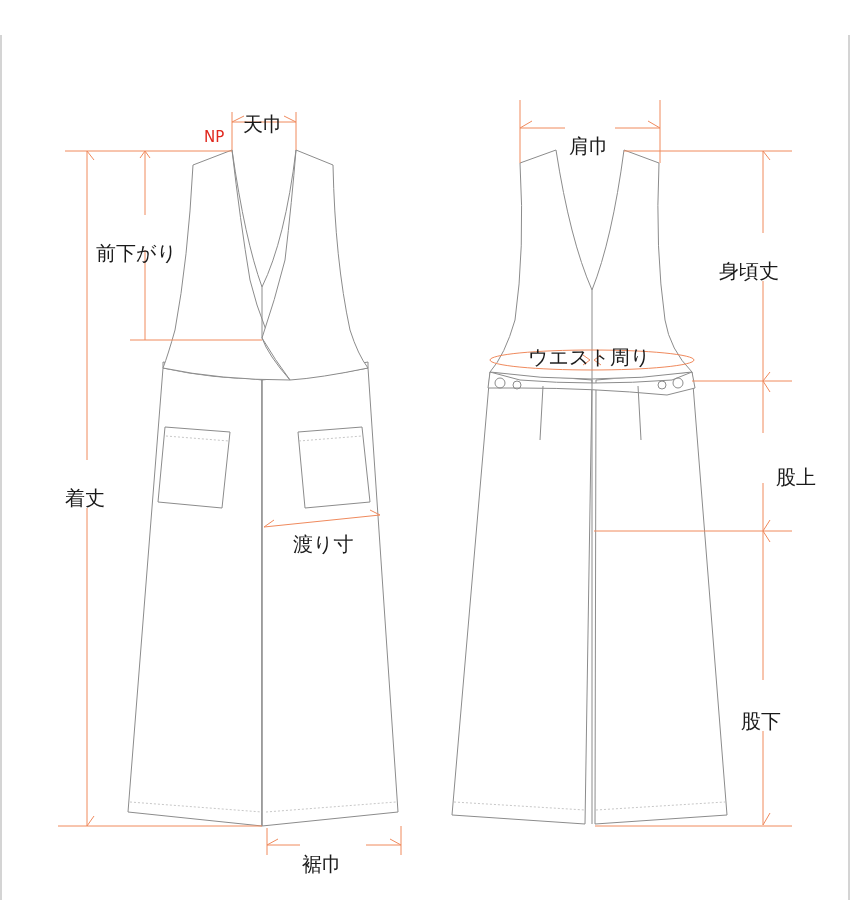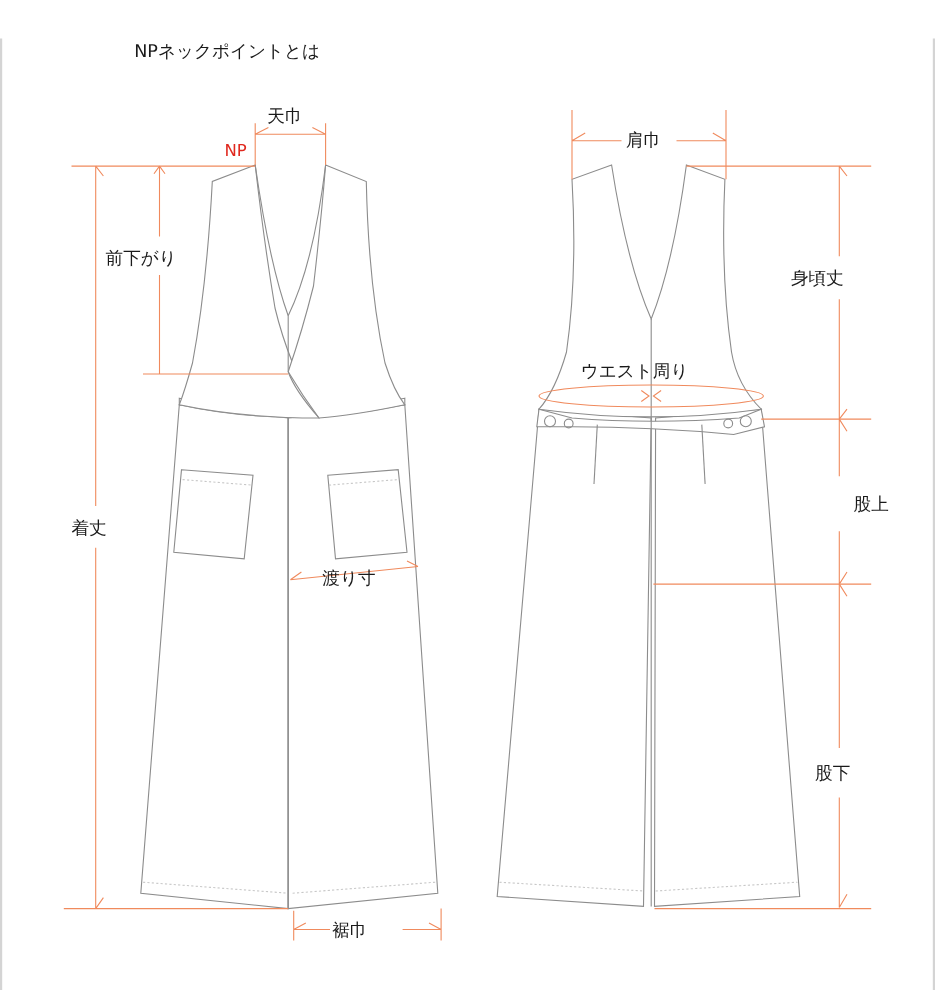--- a/index.html
+++ b/index.html
@@ -2,36 +2,35 @@
 <html><head>
   <meta charset="utf-8">
   <style>
     html, body { margin: 0; padding: 0; background: #ffffff; }
     body { width: 850px; height: 900px; position: relative; overflow: hidden;
            font-family: "DejaVu Sans", "Liberation Sans", sans-serif; color: #1a1a1a; }
     .frame-left, .frame-right { position: absolute; top: 35px; bottom: 0; width: 2px; background: #d4d4d4; }
     .frame-left { left: 0; }
     .frame-right { left: 848px; }
     .note { position: absolute; left: 122px; top: 36px; font-size: 16px; line-height: 22px; white-space: nowrap; }
-    .lbl { position: absolute; font-size: 16px; line-height: 20px; white-space: nowrap; background: #ffffff; padding: 0 1px; }
+    .lbl { position: absolute; font-size: 20px; line-height: 20px; white-space: nowrap; background: #ffffff; padding: 0 1px; margin-top: 18px; }
     .np { position: absolute; font-size: 15px; color: #e0281e; line-height: 16px; }
     svg.drawing { position: absolute; left: 0; top: 0; }
     .g { fill: #ffffff; stroke: #8c8c8c; stroke-width: 1; }
     .gl { fill: none; stroke: #8c8c8c; stroke-width: 1; }
     .st { fill: none; stroke: #c8c8c8; stroke-width: 1; stroke-dasharray: 2 2; }
     .dim { fill: none; stroke: #f08a5d; stroke-width: 1; }
   </style>
 </head>
 <body>
 
 <div class="frame-left"></div>
 <div class="frame-right"></div>
 
 <div class="note">
-  <div>NPネックポイントとは</div>
 </div>
 
 <svg class="drawing" width="850" height="900" viewBox="0 0 850 900">
 
   <g>
 
     <path class="g" d="M163,368 L128,812 L262,826 L262,380 Z"></path>
 
     <path class="g" d="M262,380 L262,826 L398,812 L368,368 Z"></path>
 

